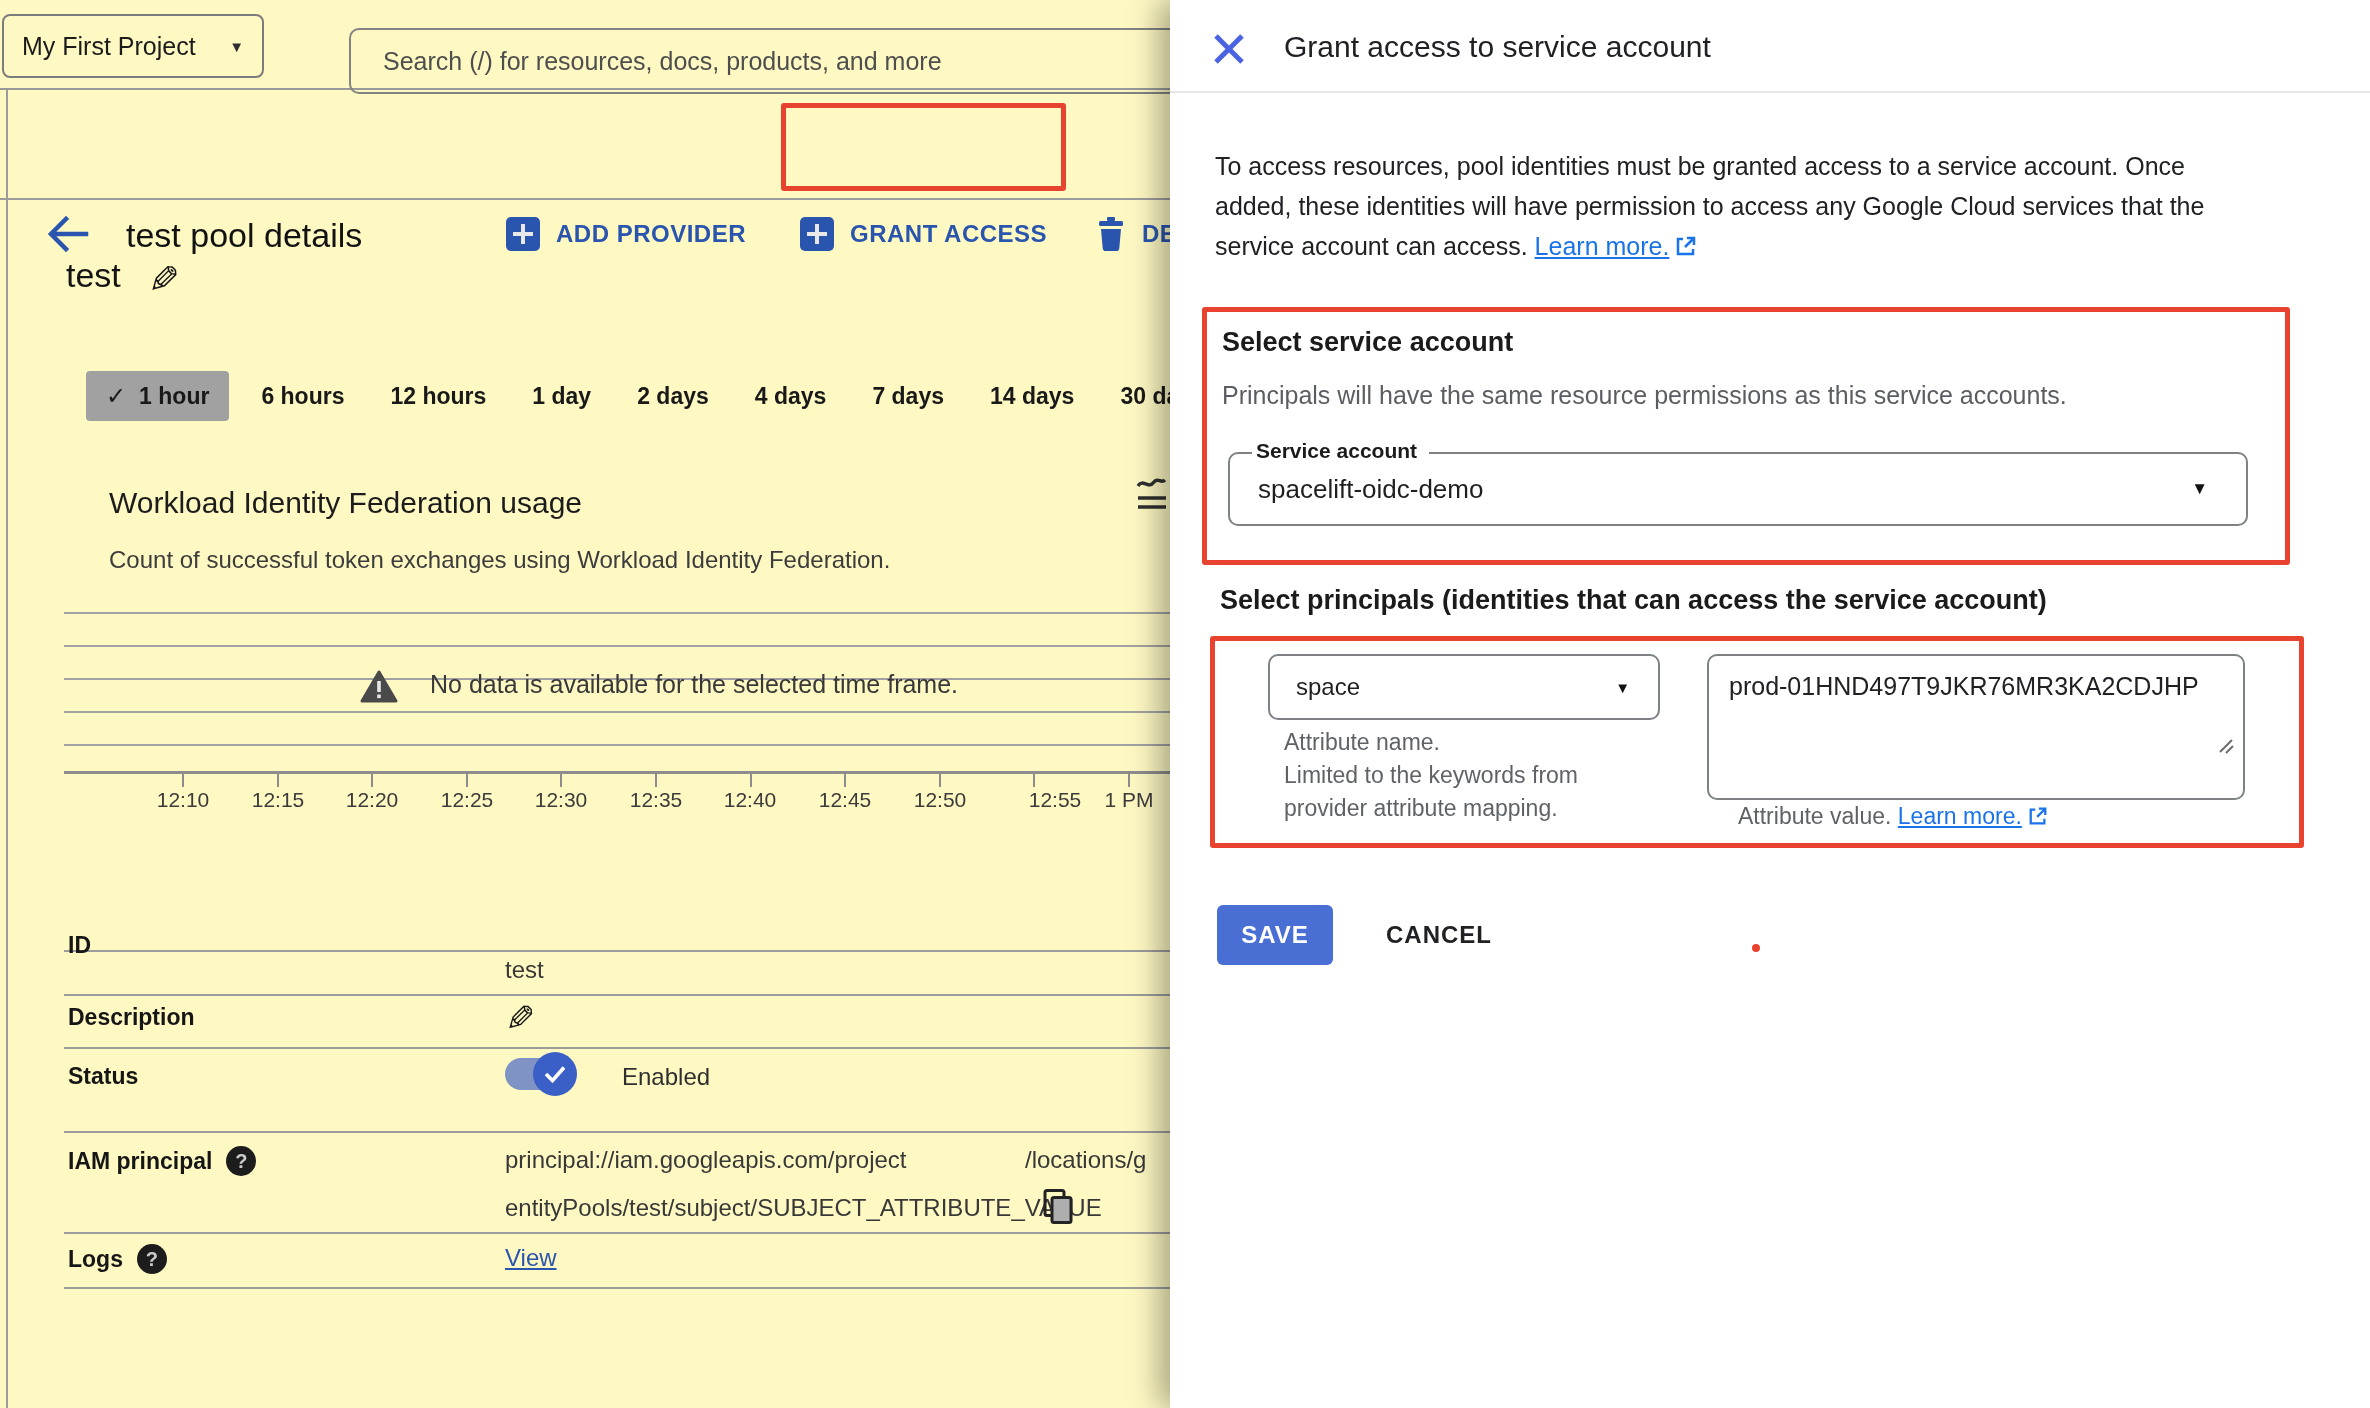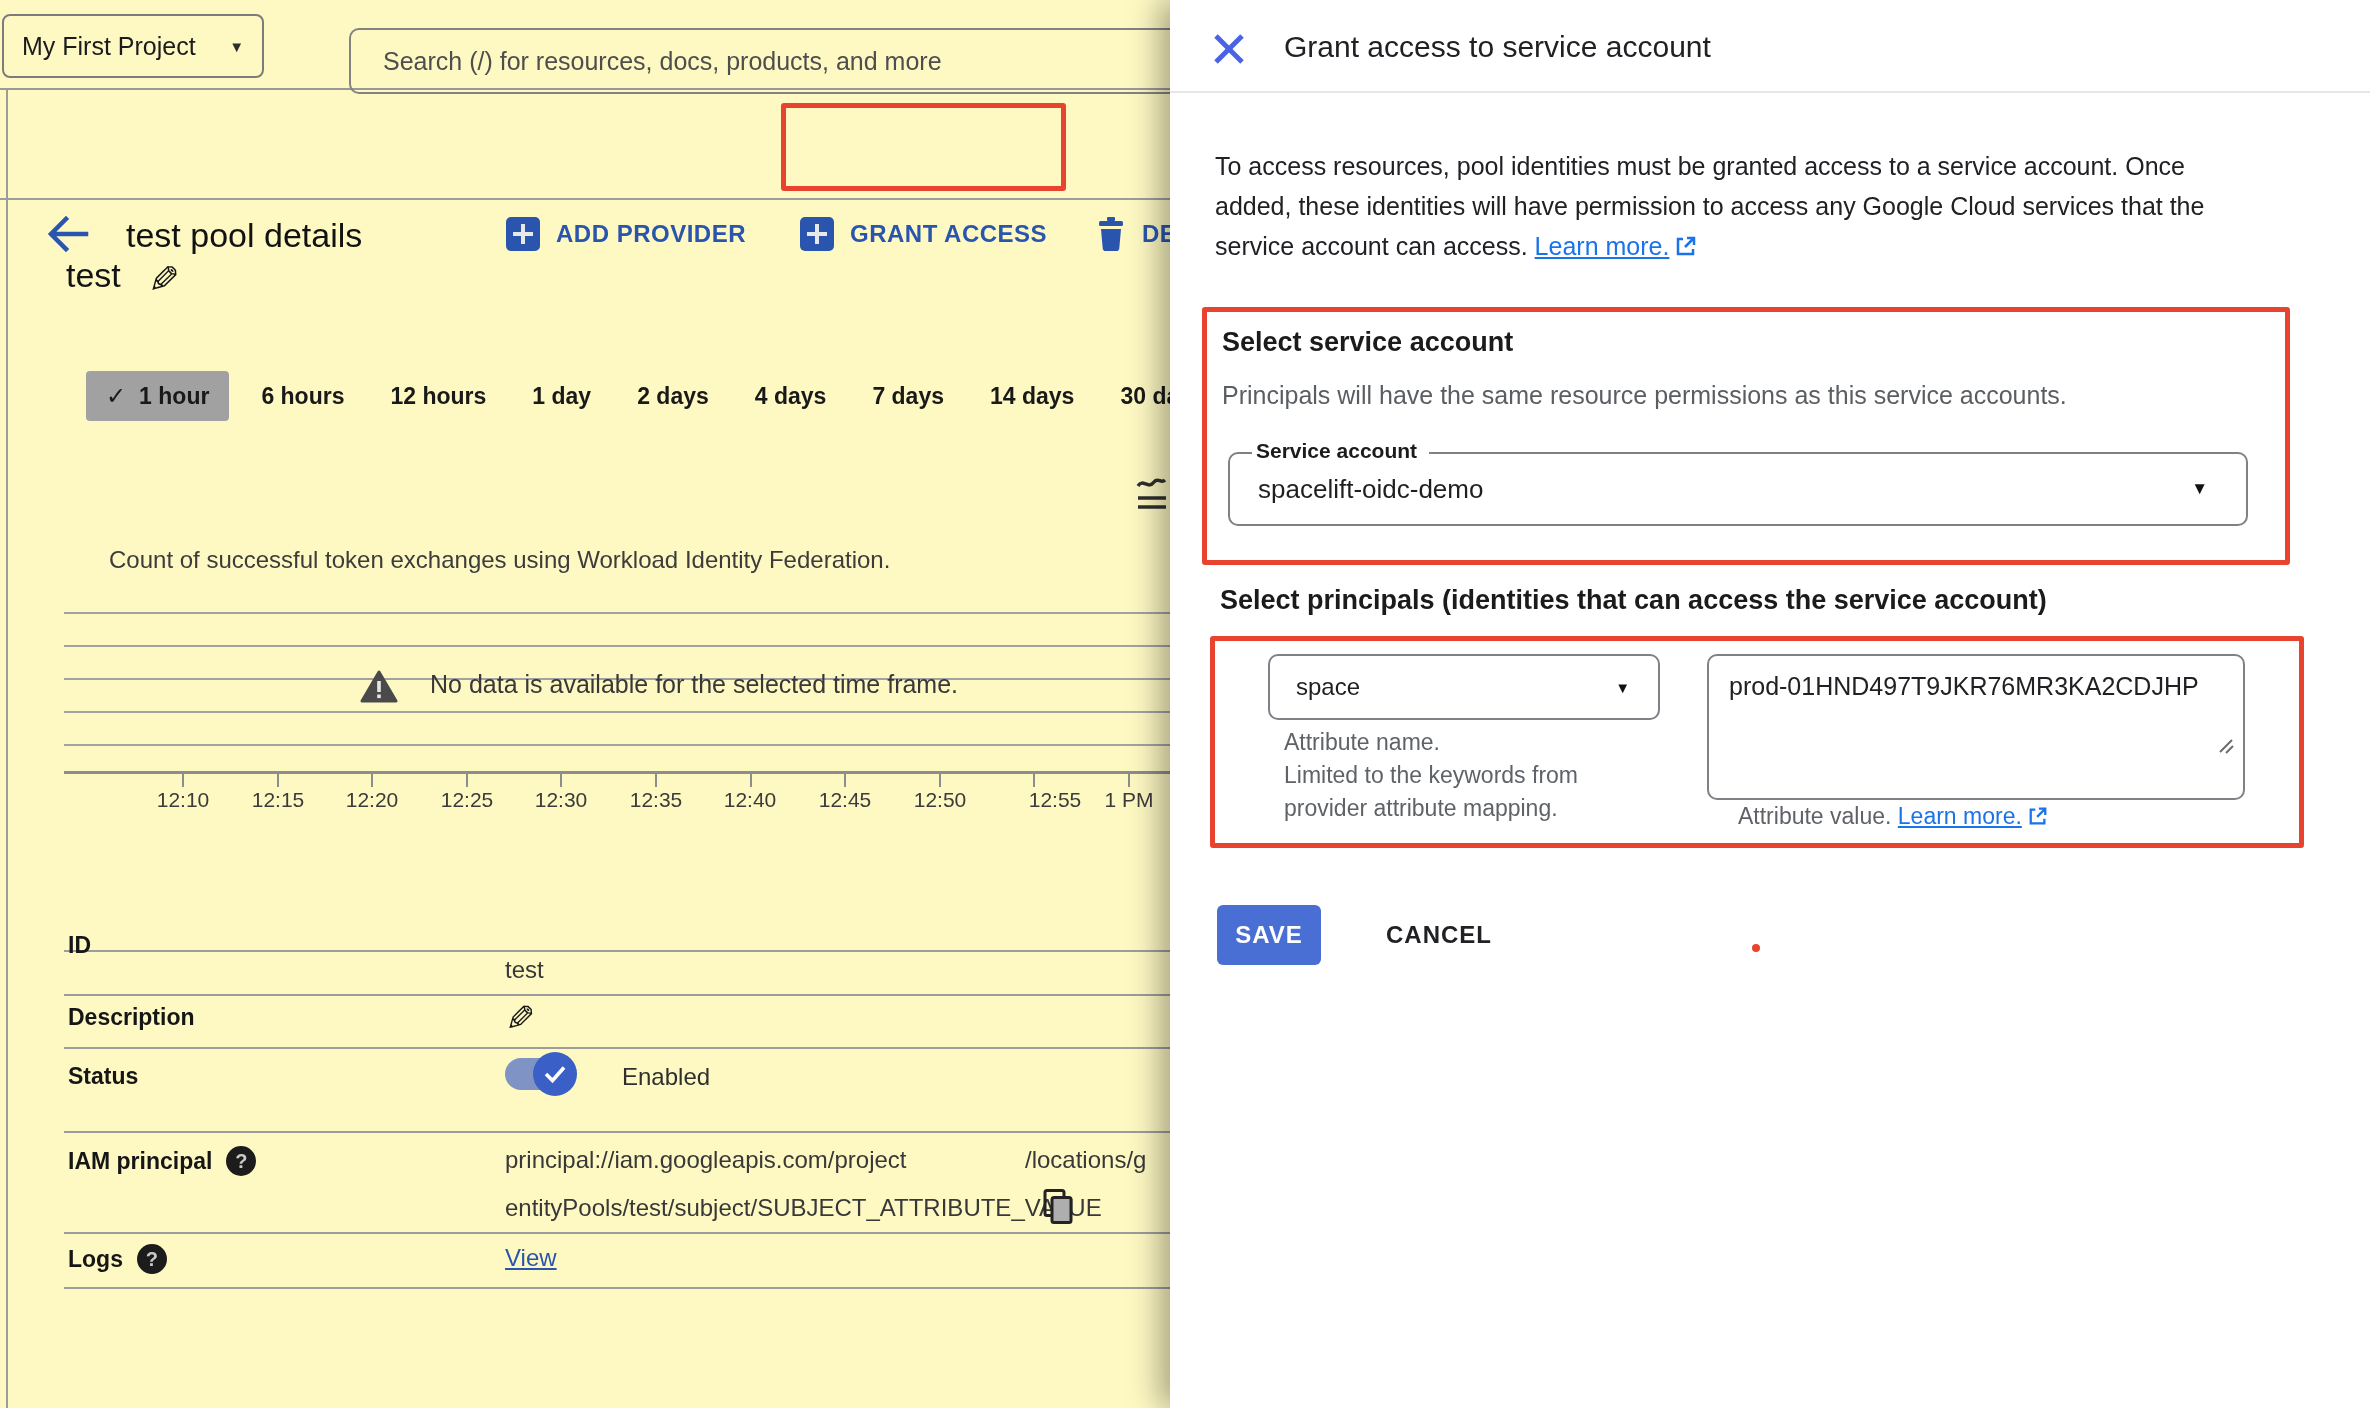--- a/index.html
+++ b/index.html
@@ -64,21 +64,21 @@
 
   .mfield { position:absolute; border:2px solid #7e8287; border-radius:10px; background:#fff; cursor:pointer; }
   .mfield .flabel { position:absolute; left:22px; top:-15px; background:#fff; padding:0 12px 0 4px; font-size:21px; font-weight:700; color:#1b1b1b; white-space:nowrap; }
   .mfield .fval { position:absolute; left:28px; top:50%; transform:translateY(-50%); font-size:26px; color:#1f1f1f; white-space:nowrap; }
   .mfield .fcaret { position:absolute; right:38px; top:50%; transform:translateY(-50%); font-size:17px; color:#111; }
 
   .helper { font-size:23px; line-height:33px; color:#5f6368; }
   .tarea { position:absolute; left:537px; top:654px; width:538px; height:146px; border:2px solid #7e8287; border-radius:10px; background:#fff; }
   .tarea textarea { width:100%; height:100%; border:none; outline:none; resize:none; background:transparent; font-family:"Liberation Sans",sans-serif; font-size:25px; color:#202124; padding:16px 20px; }
 
-  .save-btn { position:absolute; left:47px; top:905px; width:104px; height:60px; background:#4a6fd4; border-radius:6px; border:none; color:#fff; font-family:"Liberation Sans",sans-serif; font-size:24px; font-weight:700; letter-spacing:1px; cursor:pointer; }
+  .save-btn { position:absolute; left:47px; top:905px; width:116px; height:60px; background:#4a6fd4; border-radius:6px; border:none; color:#fff; font-family:"Liberation Sans",sans-serif; font-size:24px; font-weight:700; letter-spacing:1px; cursor:pointer; }
   .cancel-btn { position:absolute; left:200px; top:905px; height:60px; display:flex; align-items:center; padding:0 16px; font-size:24px; font-weight:700; letter-spacing:1px; color:#202124; cursor:pointer; background:none; border:none; font-family:"Liberation Sans",sans-serif; }
 
   
   .ann { position:absolute; border:5px solid #e8432f; border-radius:3px; pointer-events:none; z-index:30; }
   .reddot { position:absolute; width:8px; height:8px; border-radius:50%; background:#e8432f; z-index:30; }
 </style>
 </head>
 <body>
 
 <div id="screen">
@@ -134,20 +134,21 @@
     <div class="tab">12 hours</div>
     <div class="tab">1 day</div>
     <div class="tab">2 days</div>
     <div class="tab">4 days</div>
     <div class="tab">7 days</div>
     <div class="tab">14 days</div>
     <div class="tab">30 days</div>
     <div class="tab">Custom</div>
   </div>
 
+  <div class="chart-title">Workload Identity Federation usage</div>
   <div class="chart-sub">Count of successful token exchanges using Workload Identity Federation.</div>
   <svg class="abs" style="left:1134px;top:476px;" width="44" height="40" viewBox="0 0 44 40">
     <path d="M4 10 C9 2, 14 14, 20 6 C24 1, 27 8, 31 4" stroke="#2f2f2f" stroke-width="3.5" fill="none"></path>
     <line x1="4" y1="22" x2="32" y2="22" stroke="#2f2f2f" stroke-width="3.5"></line>
     <line x1="4" y1="31" x2="32" y2="31" stroke="#2f2f2f" stroke-width="3.5"></line>
   </svg>
 
   <div class="gridline" style="top:612px;"></div>
   <div class="gridline" style="top:645px;"></div>
   <div class="gridline" style="top:678px;"></div>

